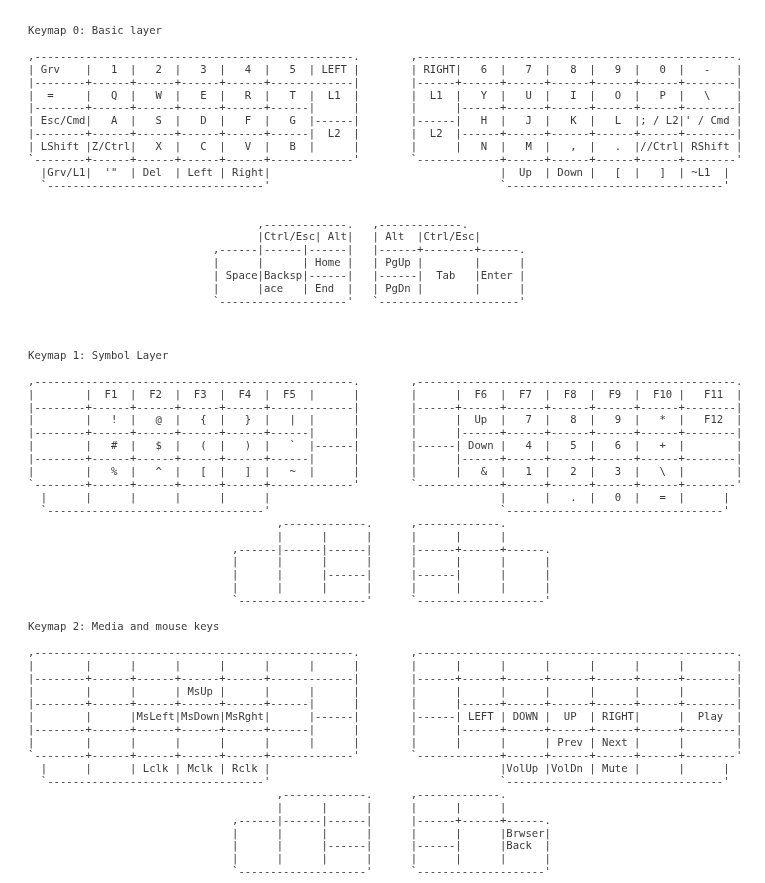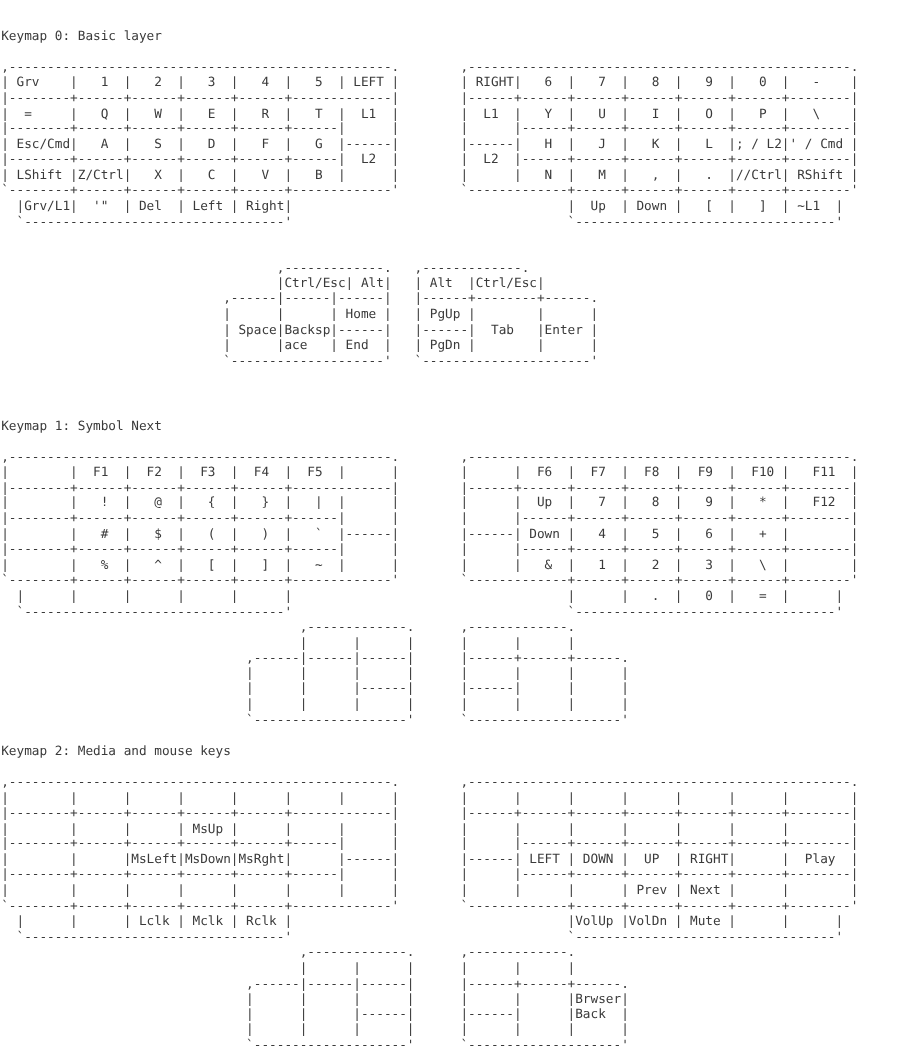--- a/index.html
+++ b/index.html
@@ -8,21 +8,21 @@
     background: #ffffff;
   }
   body {
     width: 765px;
     height: 883px;
     overflow: hidden;
     font-family: "DejaVu Sans Mono", "Liberation Mono", monospace;
     color: #3a3a3a;
   }
   .doc {
-    padding: 24px 0 0 1px;
+    padding: 24px 0 0 28px;
   }
   .km-title {
     font-size: 10.6px;
     line-height: 12.9px;
     white-space: pre;
     margin: 0 0 12.9px 0;
   }
   .km-art {
     font-size: 10.6px;
     line-height: 12.9px;
@@ -56,21 +56,21 @@
                                     ,-------------.   ,-------------.
                                     |Ctrl/Esc| Alt|   | Alt  |Ctrl/Esc|
                              ,------|------|------|   |------+--------+------.
                              |      |      | Home |   | PgUp |        |      |
                              | Space|Backsp|------|   |------|  Tab   |Enter |
                              |      |ace   | End  |   | PgDn |        |      |
                              `--------------------'   `----------------------'</pre>
   </section>
 
   <section class="keymap keymap-1">
-    <div class="km-title">Keymap 1: Symbol Next</div>
+    <div class="km-title">Keymap 1: Symbol Layer</div>
     <pre class="km-art">,--------------------------------------------------.        ,--------------------------------------------------.
 |        |  F1  |  F2  |  F3  |  F4  |  F5  |      |        |      |  F6  |  F7  |  F8  |  F9  |  F10 |   F11  |
 |--------+------+------+------+------+-------------|        |------+------+------+------+------+------+--------|
 |        |   !  |   @  |   {  |   }  |   |  |      |        |      |  Up  |   7  |   8  |   9  |   *  |   F12  |
 |--------+------+------+------+------+------|      |        |      |------+------+------+------+------+--------|
 |        |   #  |   $  |   (  |   )  |   `  |------|        |------| Down |   4  |   5  |   6  |   +  |        |
 |--------+------+------+------+------+------|      |        |      |------+------+------+------+------+--------|
 |        |   %  |   ^  |   [  |   ]  |   ~  |      |        |      |   &amp;  |   1  |   2  |   3  |   \  |        |
 `--------+------+------+------+------+-------------'        `-------------+------+------+------+------+--------'
   |      |      |      |      |      |                                    |      |   .  |   0  |   =  |      |

